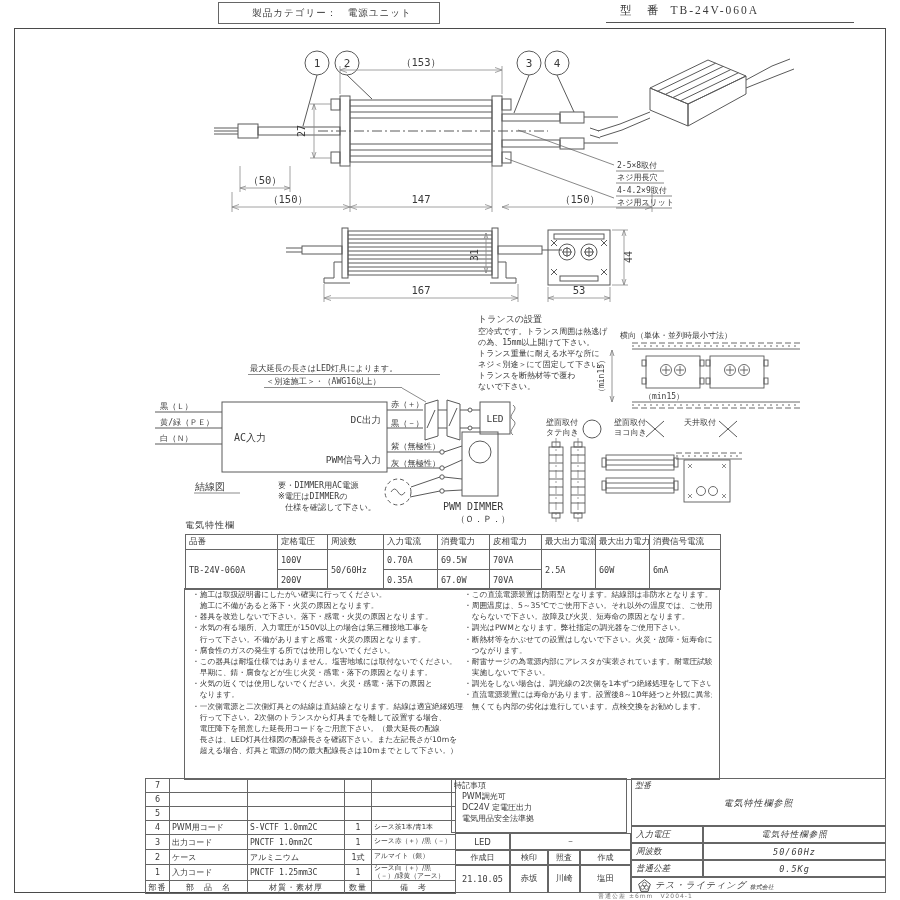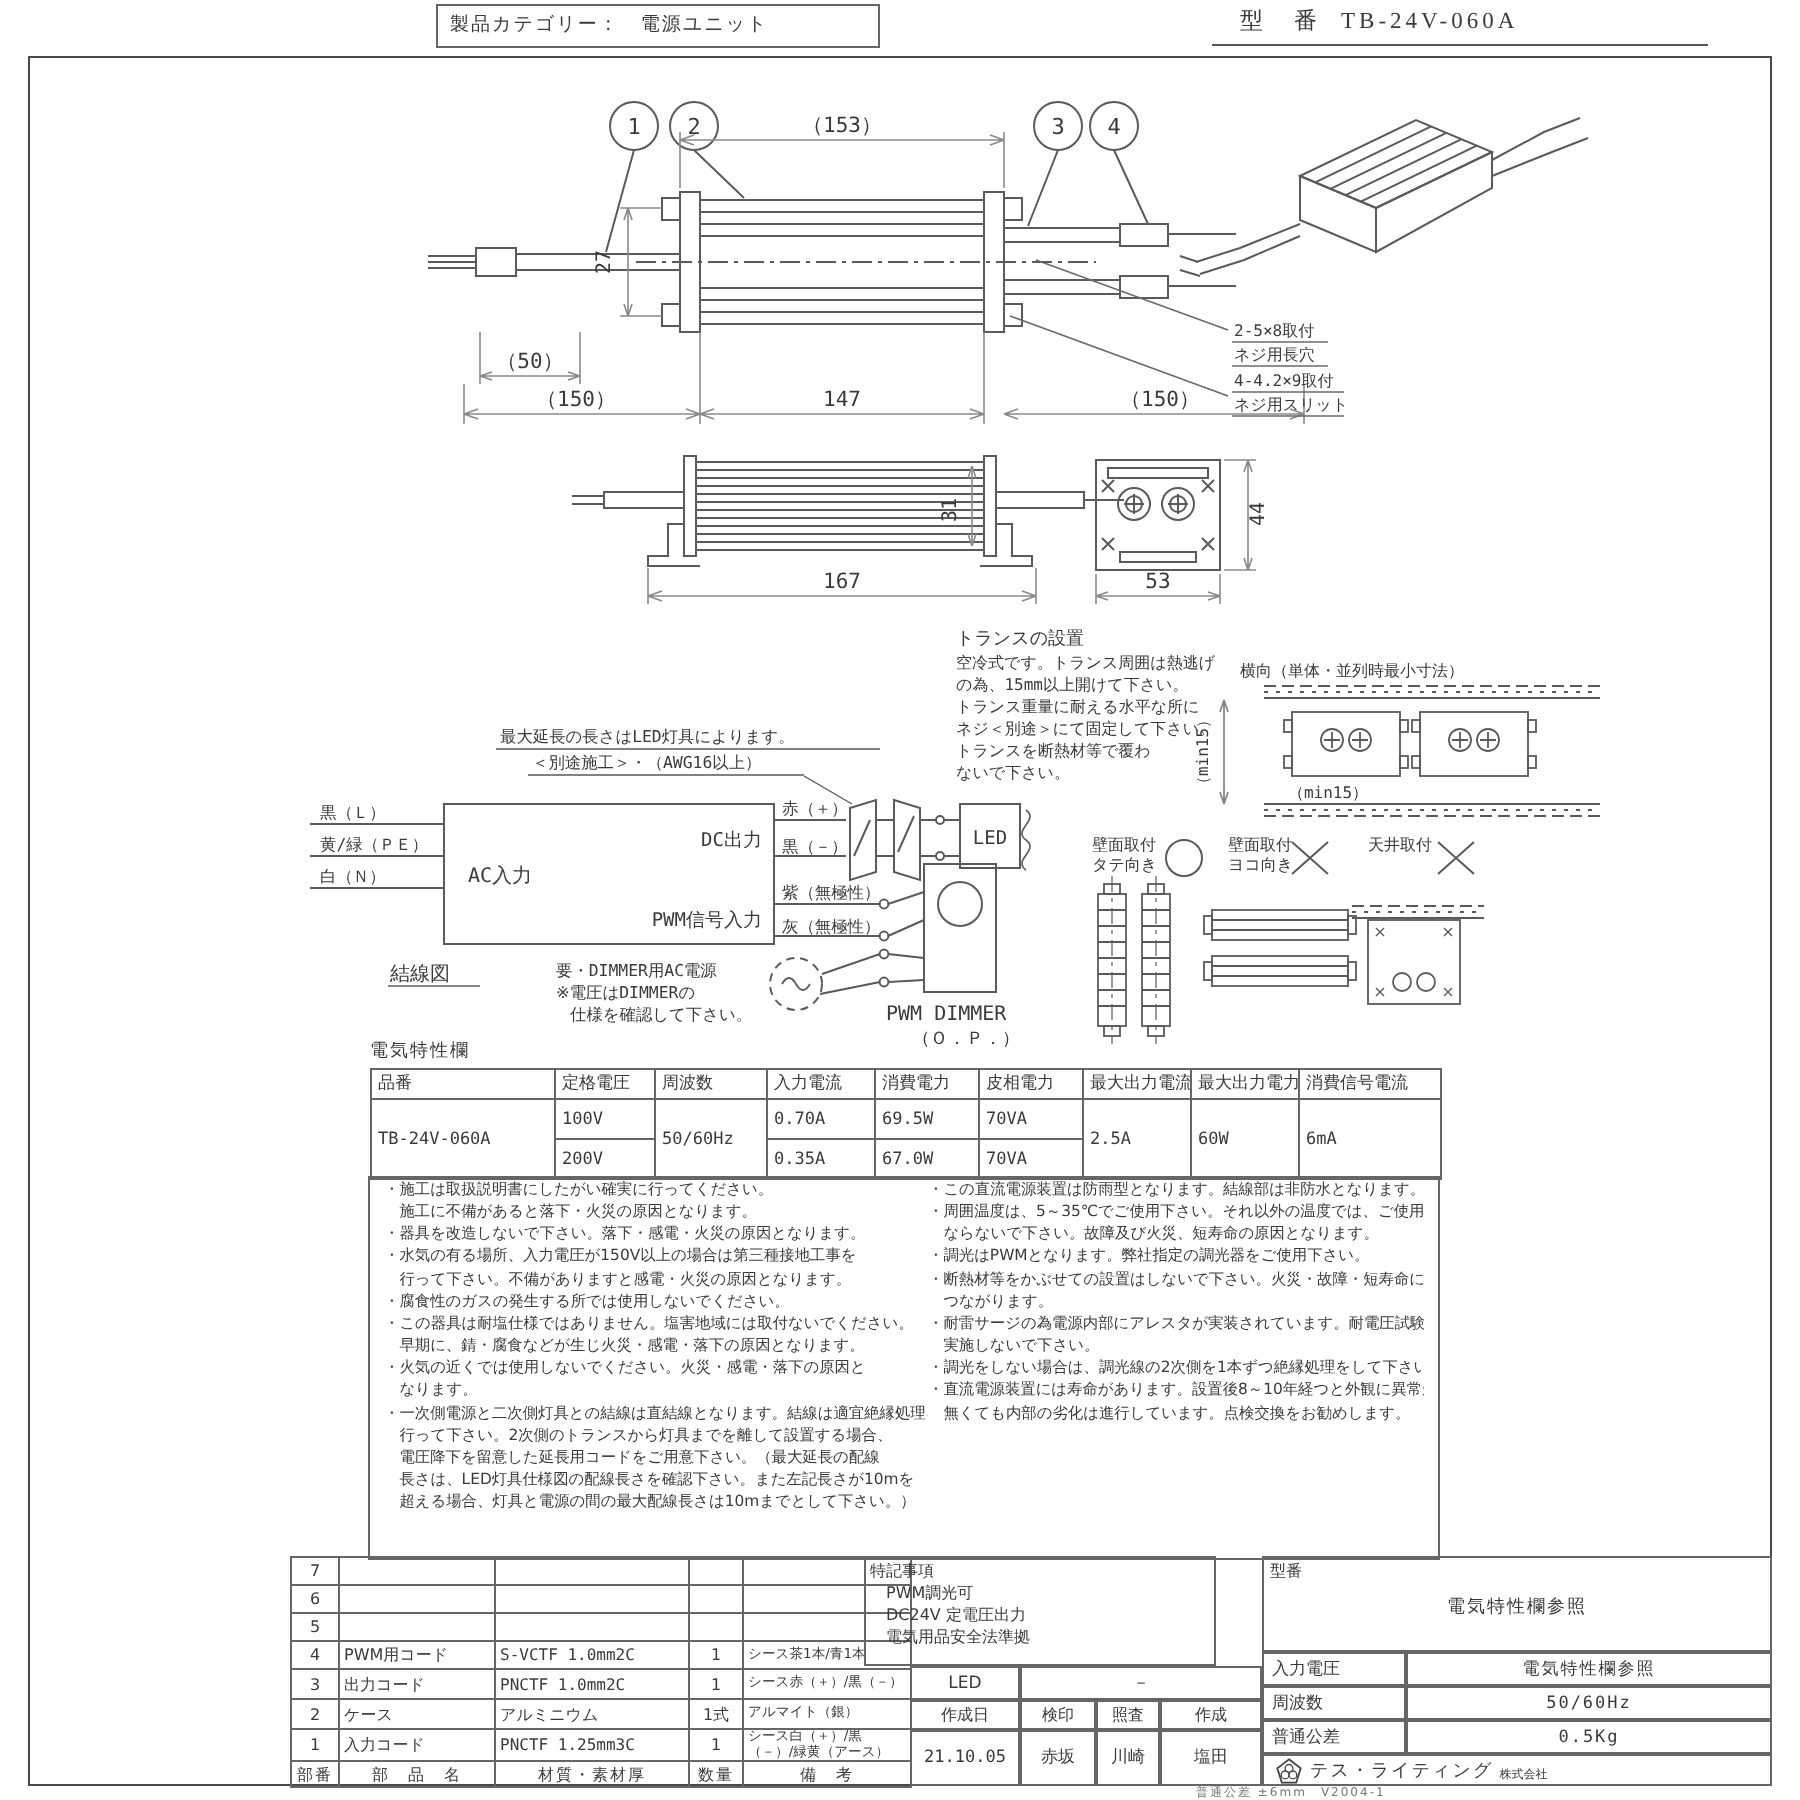--- a/index.html
+++ b/index.html
@@ -1,20 +1,20 @@
 <!DOCTYPE html>
 <html><head>
 <meta charset="utf-8">
 <style>
   html,body{margin:0;padding:0;background:#fff;}
   body{font-family:"DejaVu Sans",sans-serif;color:#3a3a3a;}
   #page{position:relative;width:900px;height:900px;background:#fff;overflow:hidden;}
   .abs{position:absolute;}
   .sheet-border{left:14px;top:28px;width:870px;height:863px;border:1.5px solid #4a4a4a;}
-  .cat-box{left:218px;top:2px;width:214px;height:20px;border:1px solid #666;font-size:9.5px;line-height:20px;padding-left:6px;letter-spacing:1px;}
+  .cat-box{left:218px;top:2px;width:214px;height:20px;border:1px solid #666;font-size:9.5px;line-height:20px;padding-left:6px;letter-spacing:1px;text-align:center;}
   .model-box{left:606px;top:3px;width:248px;height:19px;border-bottom:1.2px solid #555;font-size:11.5px;letter-spacing:2px;font-family:Liberation Serif, serif;}
   .model-box .lbl{margin-left:14px;margin-right:10px;}
   svg text{font-family:"DejaVu Sans Mono","DejaVu Sans",sans-serif;fill:#3a3a3a;}
   
   .elec-wrap{left:185px;top:519px;width:536px;}
   .elec-title{font-size:9px;margin-bottom:2px;letter-spacing:1px;}
   table{border-collapse:collapse;table-layout:fixed;}
   .elec-table{width:535px;font-size:8.5px;font-family:"DejaVu Sans Mono","DejaVu Sans",sans-serif;}
   .elec-table th,.elec-table td{border:1px solid #666;font-weight:normal;text-align:left;padding:1px 3px;height:12px;overflow:hidden;white-space:nowrap;}
   .elec-table td{height:17px;}
@@ -27,28 +27,28 @@
   .scol.right{width:248px;}
   
   .parts{left:145px;top:778px;}
   .parts-table{width:310px;font-size:8px;}
   .parts-table td{border:1px solid #666;padding:0 2px;overflow:hidden;white-space:nowrap;}
   .parts-table .num{text-align:center;width:24px;}
   .parts-table .qty{text-align:center;width:27px;}
   .parts-table .mat{font-family:"DejaVu Sans Mono","DejaVu Sans",sans-serif;}
   .parts-table .rem{font-size:6.8px;white-space:normal;line-height:7.6px;}
   .parts-table .ft{text-align:center;letter-spacing:1px;}
-  .tokki{left:432px;top:778px;width:176px;height:55px;border:1px solid #666;box-sizing:border-box;font-size:8px;}
+  .tokki{left:451px;top:778px;width:176px;height:55px;border:1px solid #666;box-sizing:border-box;font-size:8px;}
   .tokki .t{padding:1px 0 0 2px;}
   .tokki .l{padding-left:10px;line-height:11px;}
   .led-row{left:455px;top:833px;width:176px;height:17px;display:flex;box-sizing:border-box;}
   .cell{border:1px solid #666;box-sizing:border-box;display:flex;align-items:center;justify-content:center;font-size:8.5px;overflow:hidden;}
   .appr-h{left:455px;top:850px;width:176px;height:15px;display:flex;}
   .appr-v{left:455px;top:865px;width:176px;height:28px;display:flex;}
-  .spec{left:631px;top:778px;width:255px;}
+  .spec{left:631px;top:778px;width:255px;font-style:italic;}
   .spec .model-cell{height:48px;border:1px solid #666;box-sizing:border-box;font-size:8px;position:relative;}
   .spec .model-cell .lab{position:absolute;left:3px;top:1px;}
   .spec .model-cell .val{position:absolute;left:0;right:0;top:18px;text-align:center;font-size:9px;letter-spacing:1px;}
   .spec-row{display:flex;height:17px;}
   .spec-row .k{width:72px;justify-content:flex-start;padding-left:4px;}
   .spec-row .v{width:183px;font-family:"DejaVu Sans Mono","DejaVu Sans",sans-serif;letter-spacing:1px;}
   .logo-row{display:flex;height:16px;border:1px solid #666;box-sizing:border-box;align-items:flex-end;padding-left:6px;}
   .logo-row .nm{font-size:9px;letter-spacing:1px;margin-left:4px;}
   .logo-row .kk{font-size:6px;margin-left:3px;}
   .footer-note{left:598px;top:892px;font-size:6px;color:#777;letter-spacing:1px;}

